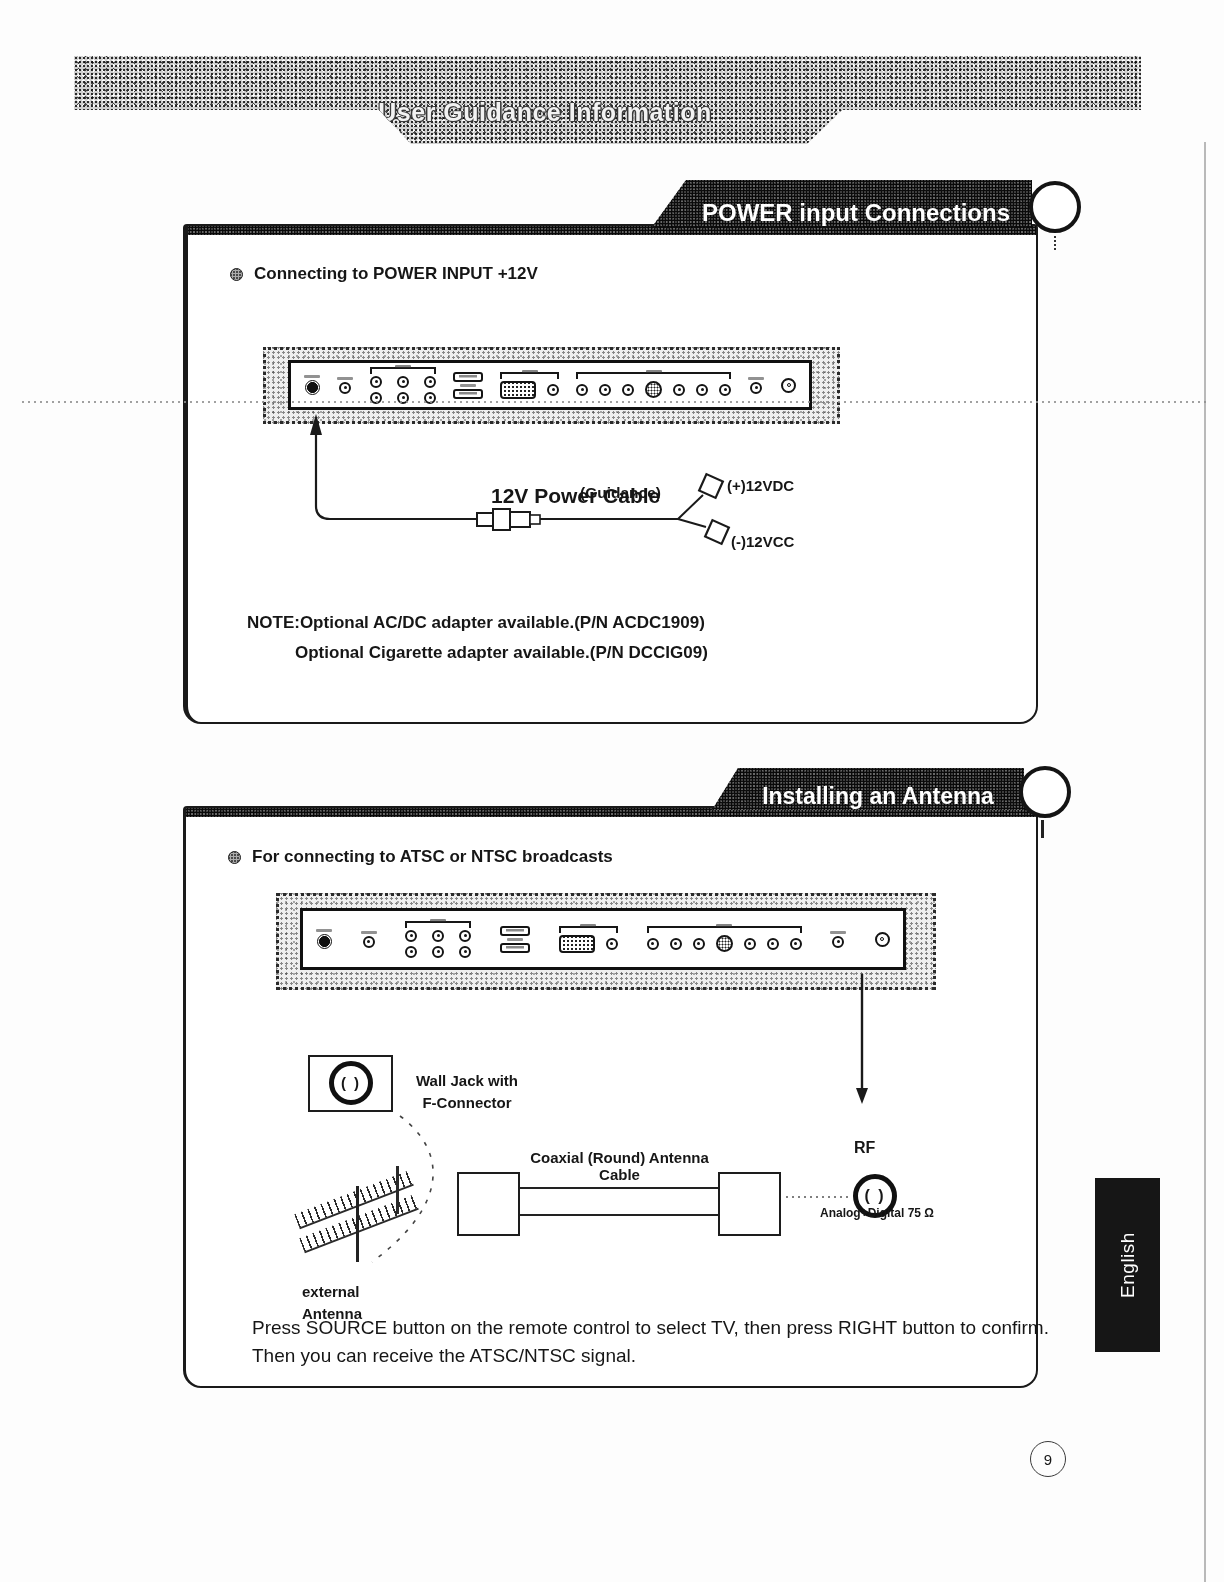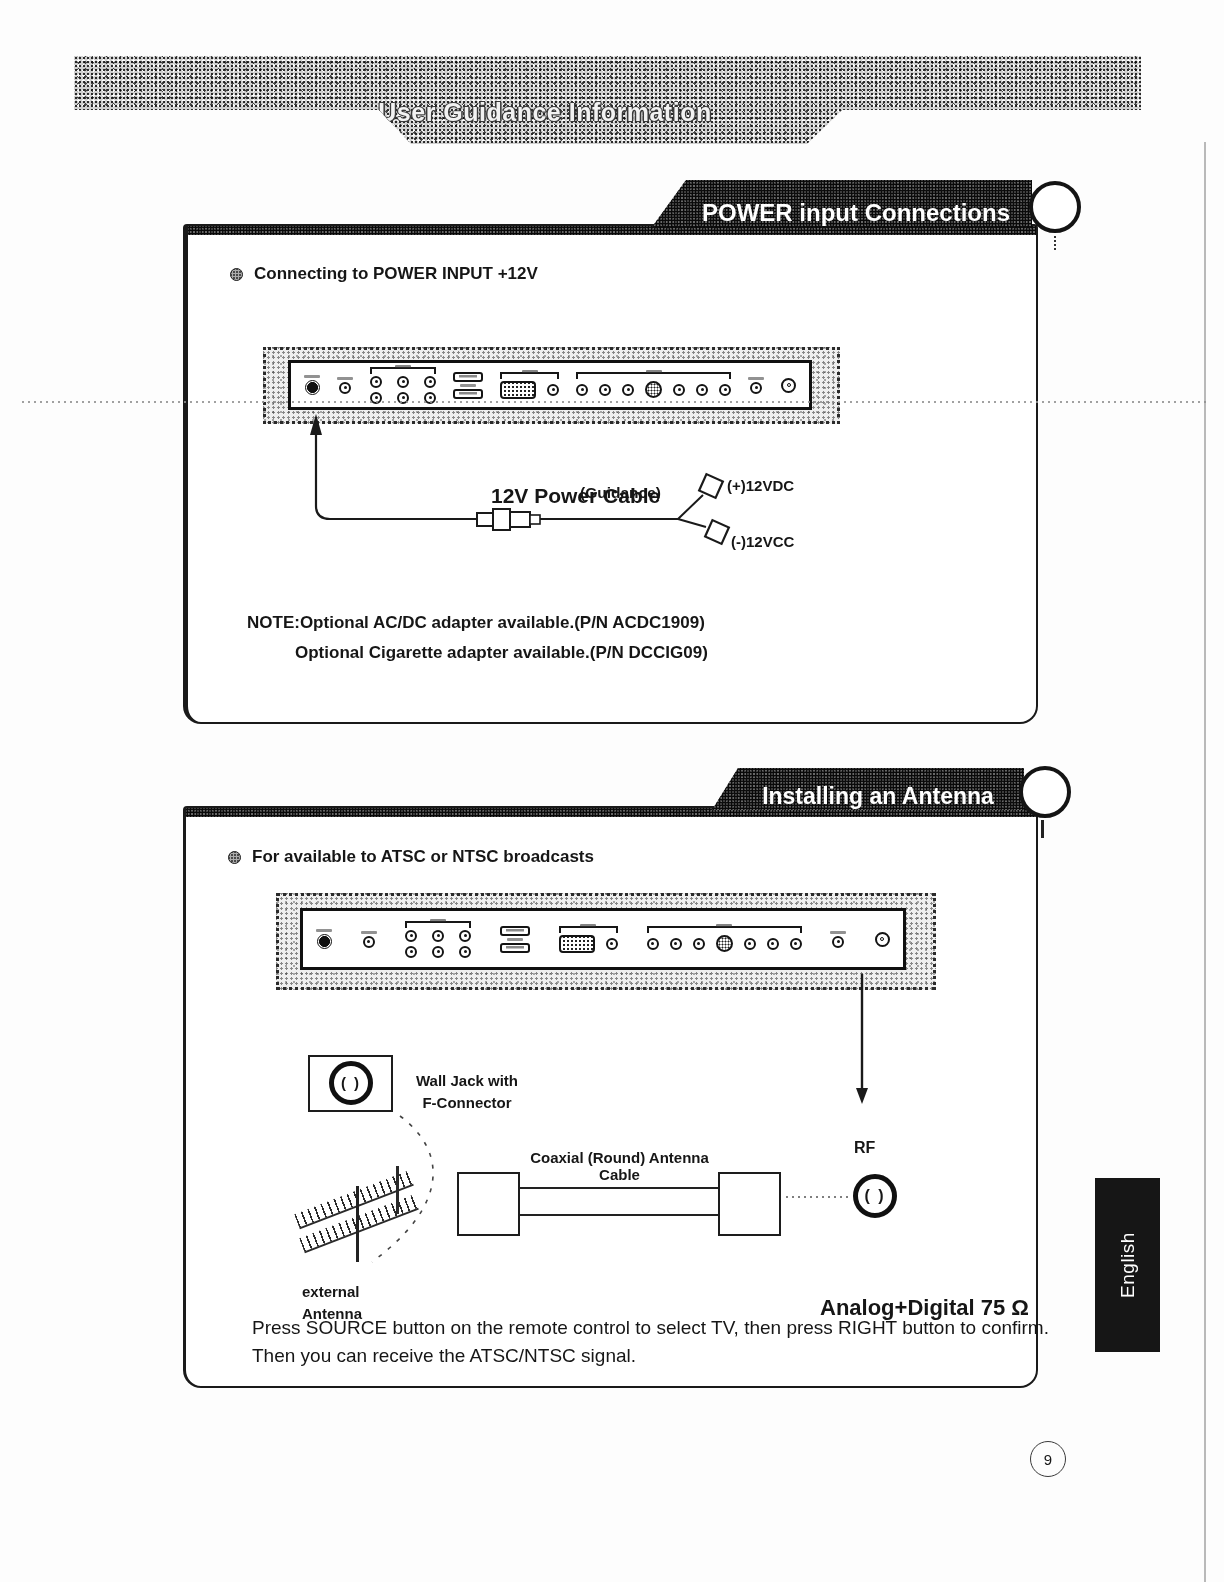--- a/index.html
+++ b/index.html
@@ -71,21 +71,21 @@
   .fconn{border:5px solid #101010;border-radius:50%;background:#fff;display:flex;align-items:center;justify-content:center;font-weight:700;font-size:15px;letter-spacing:2px;z-index:3;padding-bottom:1px}
   .wj-conn{left:329px;top:1061px;width:44px;height:44px}
   .rf-conn{left:853px;top:1174px;width:44px;height:44px;font-size:16px}
   .wj-lbl{left:404px;top:1070px;width:126px;text-align:center;line-height:22px;font-size:15px;font-weight:700;z-index:3}
   .coax-rect{width:63px;height:64px;border:2.5px solid #1d1d1d;background:#fff;z-index:3}
   .coax-l{left:457px;top:1172px}
   .coax-r{left:718px;top:1172px}
   .coax-cable{left:520px;top:1187px;width:198px;height:29px;border-top:2px solid #222;border-bottom:2px solid #222;z-index:2}
   .coax-lbl{left:512px;top:1149px;width:215px;text-align:center;font-size:15px;font-weight:700;z-index:3}
   .rf-lbl{left:854px;top:1139px;width:36px;font-size:16px;font-weight:700;z-index:3}
-  .imp-lbl{left:820px;top:1295px;font-size:22px;font-weight:700;z-index:3}
+  .imp-lbl{left:820px;top:1206px;font-size:12px;font-weight:700;z-index:3}
   .ext-lbl{left:302px;top:1281px;font-size:15px;font-weight:700;line-height:22px;z-index:3}
   .instr{left:252px;font-size:19px;font-weight:400;z-index:3;white-space:nowrap}
   .instr1{top:1317px}.instr2{top:1345px}
 
   
   .antenna{left:293px;top:1166px;width:138px;height:108px;z-index:3}
   .antenna .mast{position:absolute;left:63px;top:20px;width:3px;height:76px;background:#222}
   .antenna .boom{position:absolute;width:122px;height:16px;border-bottom:2.5px solid #2a2a2a;background:repeating-linear-gradient(90deg,#2a2a2a 0 1.6px,transparent 1.6px 7px);transform:rotate(-21deg)}
   .antenna .b1{left:0;top:26px}
   .antenna .b2{left:5px;top:50px}
@@ -194,21 +194,21 @@
   <div class="topbar tex-dark"></div>
 </div>
 <div class="abs banner banner2 tex-dark">
   <span>Installing an Antenna</span>
 </div>
 <div class="abs hdr-circle circle2"></div>
 <div class="abs circle-tail2"></div>
 
 <div class="abs bullet bullet2">
   <span class="dot"></span>
-  <span>For available to ATSC or NTSC broadcasts</span>
+  <span>For connecting to ATSC or NTSC broadcasts</span>
 </div>
 
 <div class="abs dashedbox tex-light dash2"></div>
 <div class="abs panel panel2">
   <div class="cg">
       <span class="micro"></span>
       <span class="dc"></span>
     </div>
   <div class="cg">
       <span class="micro"></span>

